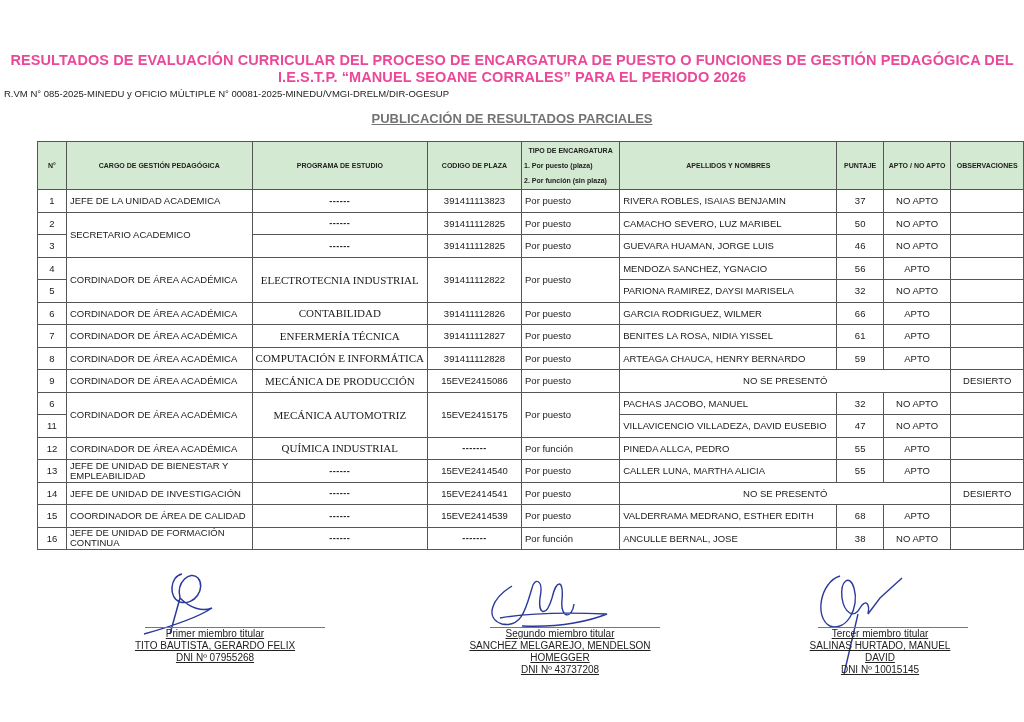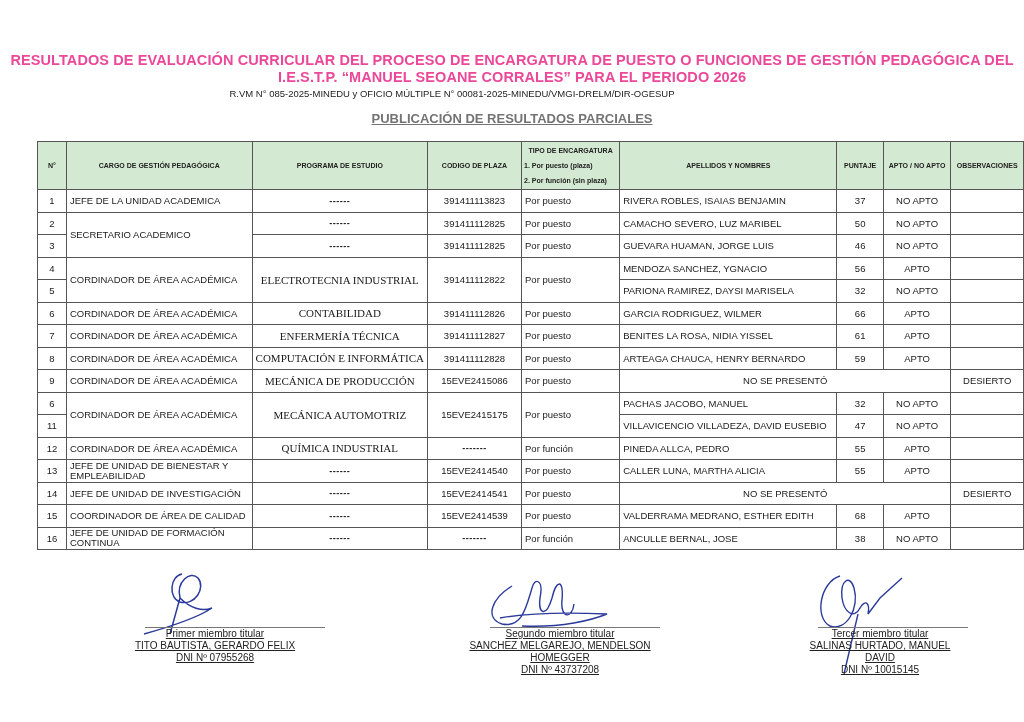--- a/index.html
+++ b/index.html
@@ -1,20 +1,20 @@
 <!DOCTYPE html>
 <html><head>
 <meta charset="utf-8">
 <style>
   html, body { margin:0; padding:0; background:#ffffff; }
   body { width:1024px; height:722px; position:relative; overflow:hidden; font-family:"Liberation Sans", sans-serif; color:#1a1a1a; }
   .title { position:absolute; left:0; width:1024px; text-align:center; font-weight:bold; font-size:14.5px; letter-spacing:0.1px; color:#ec4899; }
   .t1 { top:52px; }
   .t2 { top:69px; }
-  .sub { position:absolute; top:88px; left:16px; width:872px; text-align:center; font-size:9.5px; color:#222; }
+  .sub { position:absolute; top:88px; left:4px; width:872px; text-align:left; font-size:9.5px; color:#222; }
   .pub { position:absolute; top:111px; left:0; width:1024px; text-align:center; font-weight:bold; font-size:13px; text-decoration:underline; color:#737373; }
 
   table.res { position:absolute; left:37px; top:141px; border-collapse:collapse; table-layout:fixed; font-size:9.5px; }
   table.res td, table.res th { border:1px solid #555; padding:0 3px; overflow:hidden; white-space:nowrap; }
   table.res thead th { background:#d4e9d1; font-weight:bold; font-size:7px; text-align:center; height:47px; color:#222; }
   table.res thead th.tipo { text-align:left; padding:0 2px; line-height:15px; vertical-align:middle; }
   table.res tbody td { height:21.5px; }
   .c { text-align:center; }
   .l { text-align:left; }
   .prog { font-size:11px;font-family:Liberation Serif, serif; }

